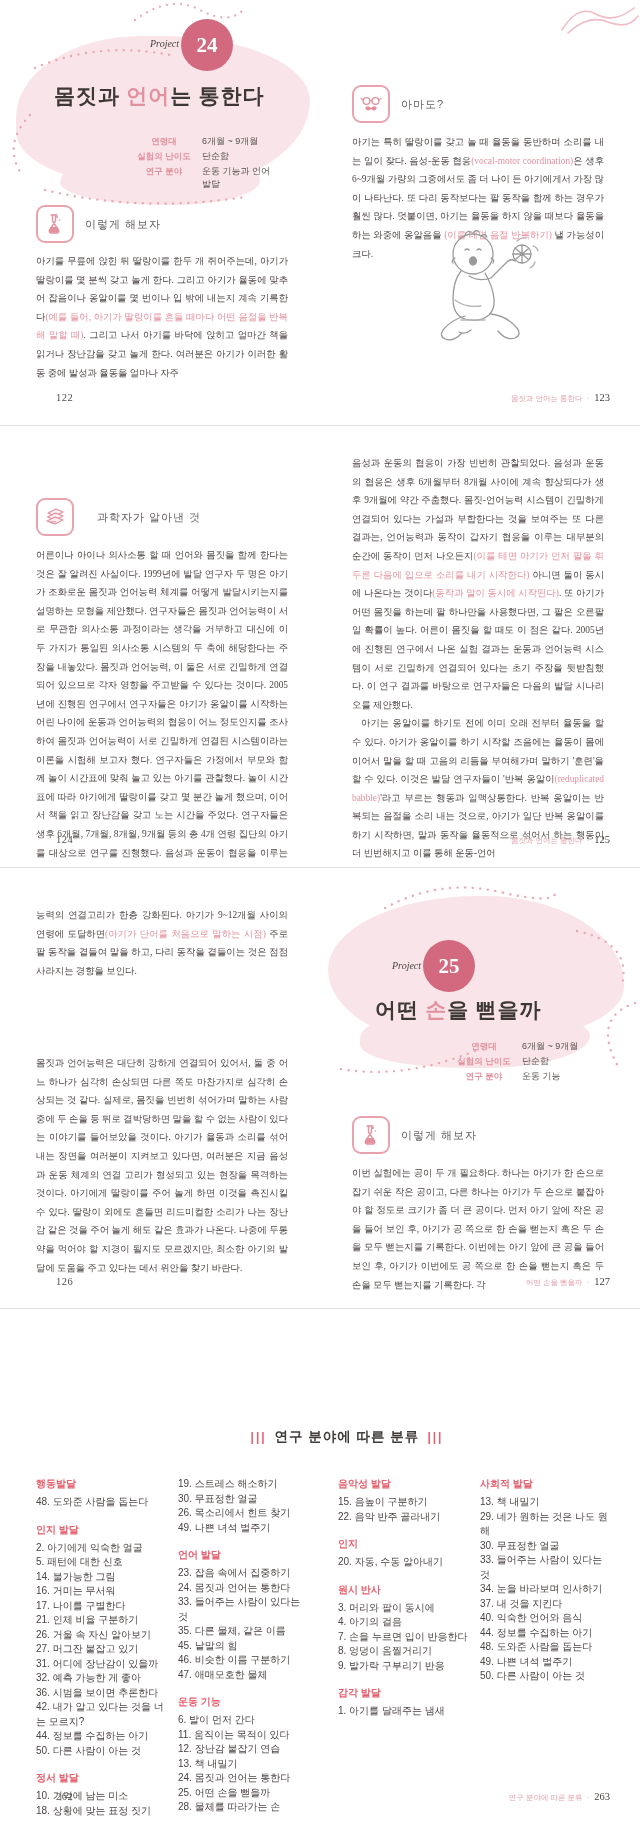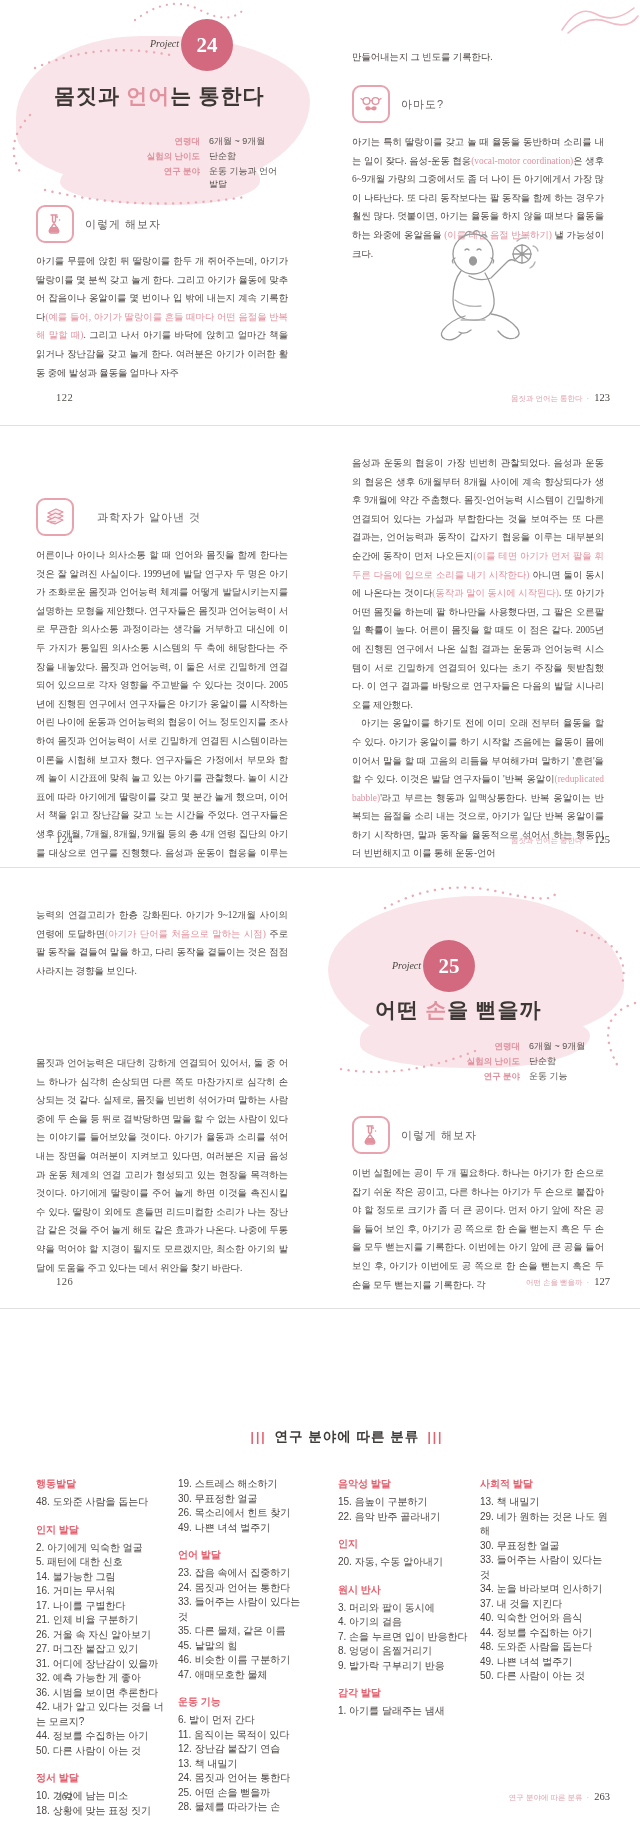--- a/index.html
+++ b/index.html
@@ -20,21 +20,21 @@
   .section-title{font-family:"Liberation Sans","DejaVu Sans",sans-serif;font-size:11px;color:#666060;letter-spacing:1px;}
   .icon-box{width:34px;height:34px;border:2px solid #e8a3af;border-radius:9px;display:flex;align-items:center;justify-content:center;background:#fff;flex:0 0 auto;}
 
   
   .blob{position:absolute;background:#f9e5e9;}
   .badge-circle{position:absolute;border-radius:50%;background:#d2697e;display:flex;align-items:center;justify-content:center;color:#fff;font-size:21px;font-weight:bold;font-family:"Liberation Serif",serif;}
   .badge-label{position:absolute;font-style:italic;font-size:10px;color:#4a4542;font-family:"Liberation Serif",serif;}
   .proj-title{position:absolute;font-size:21px;font-weight:bold;color:#3d3836;letter-spacing:1px;white-space:nowrap;}
   .meta{position:absolute;font-family:"Liberation Sans","DejaVu Sans",sans-serif;}
   .meta-row{display:flex;margin-bottom:2px;}
-  .meta-label{width:72px;text-align:right;color:#e0919e;font-size:8.5px;font-weight:bold;padding-right:9px;line-height:13px;}
+  .meta-label{width:72px;text-align:center;color:#e0919e;font-size:8.5px;font-weight:bold;padding-right:2px;line-height:13px;}
   .meta-value{width:84px;color:#55504e;font-size:9px;line-height:13px;}
 
   
   .footer-num{position:absolute;font-size:10.5px;color:#55504e;letter-spacing:.5px;}
   .footer-right{position:absolute;font-size:10.5px;color:#453f3d;white-space:nowrap;text-align:right;}
   .footer-right .flabel{color:#e2a2ad;font-size:7.5px;margin-right:4px;font-family:"Liberation Sans",sans-serif;}
   .footer-right .fsep{color:#b7b2b0;font-size:8px;margin-right:5px;}
 
   
   .cls-title-wrap{position:absolute;top:118px;left:0;width:640px;text-align:center;font-family:"Liberation Sans","DejaVu Sans",sans-serif;padding-left:27px;}
@@ -112,23 +112,20 @@
 
       <div class="footer-num" style="left:56px;top:392px;">122</div>
     </div>
 
     <div class="page">
 
       <svg class="dots" style="left:238px;top:0" width="82" height="36">
           <path d="M4 30 Q20 4 38 14 T76 8 M10 33 Q30 14 50 22 T80 16" fill="none" stroke="#f0bcc6" stroke-width="1.6" stroke-linecap="round"></path>
         </svg>
 
-      <div class="body-block" style="left:32px;top:48px;">
-          <p class="para"><span>만들어내는지 그 빈도를 기록한다.</span></p>
-        </div>
 
       <div class="section-head" style="left:32px;top:85px;">
         <span class="icon-box">
           <svg width="22" height="20" viewBox="0 0 22 20">
               <circle cx="6.5" cy="7" r="3.4" fill="none" stroke="#e2919e" stroke-width="1.3"></circle>
               <circle cx="15.5" cy="7" r="3.4" fill="none" stroke="#e2919e" stroke-width="1.3"></circle>
               <path d="M9.9 7 q1.1 -1.4 2.2 0 M3.1 6 L1 4.5 M18.9 6 L21 4.5" fill="none" stroke="#e2919e" stroke-width="1.2" stroke-linecap="round"></path>
               <path d="M11 14 q-2 -2.8 -4.6 -1.4 q-2 1.2 -0.6 3 q1.6 1.8 5.2 -0.4 q3.6 2.2 5.2 0.4 q1.4 -1.8 -0.6 -3 q-2.6 -1.4 -4.6 1.4 Z" fill="#e2919e"></path>
             </svg>
         </span>

